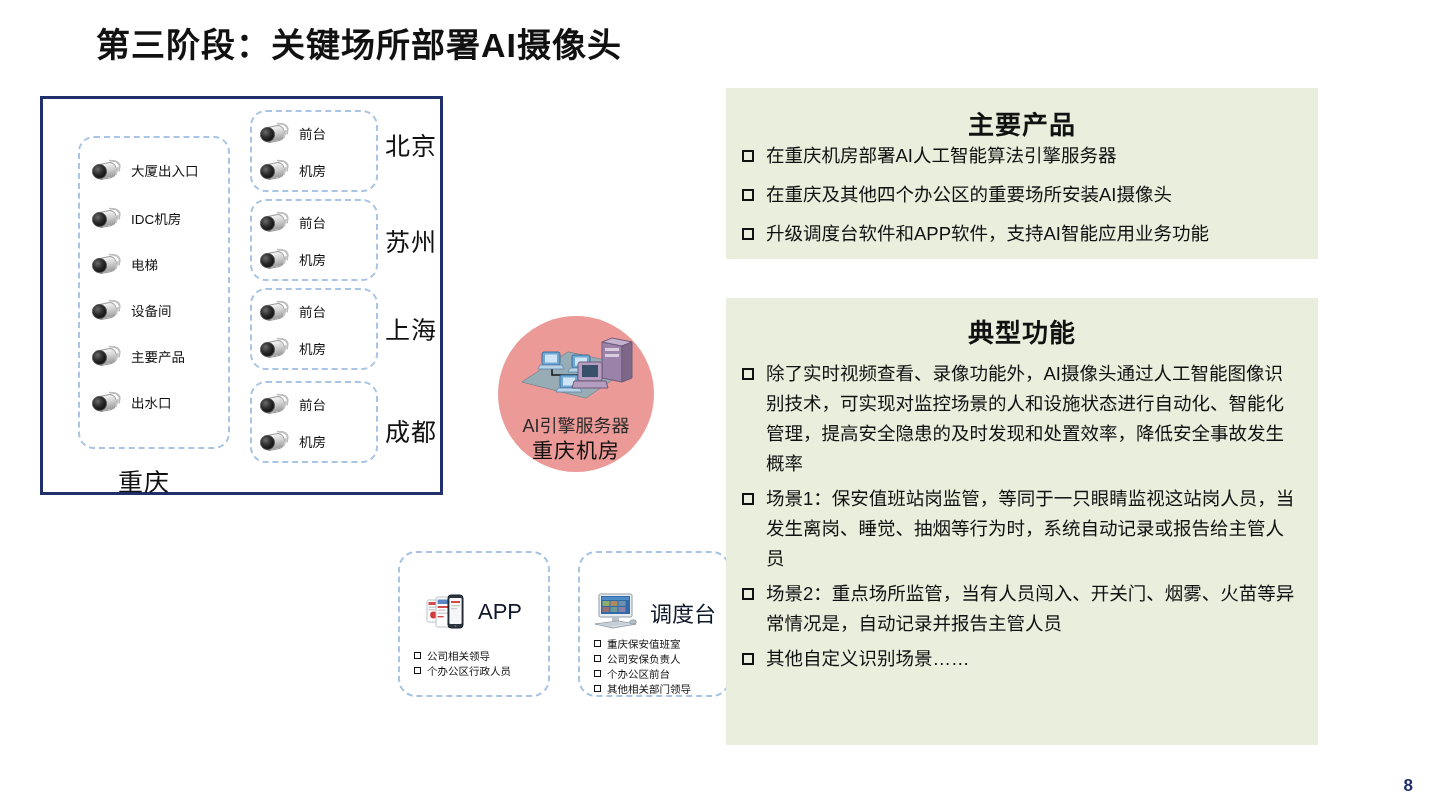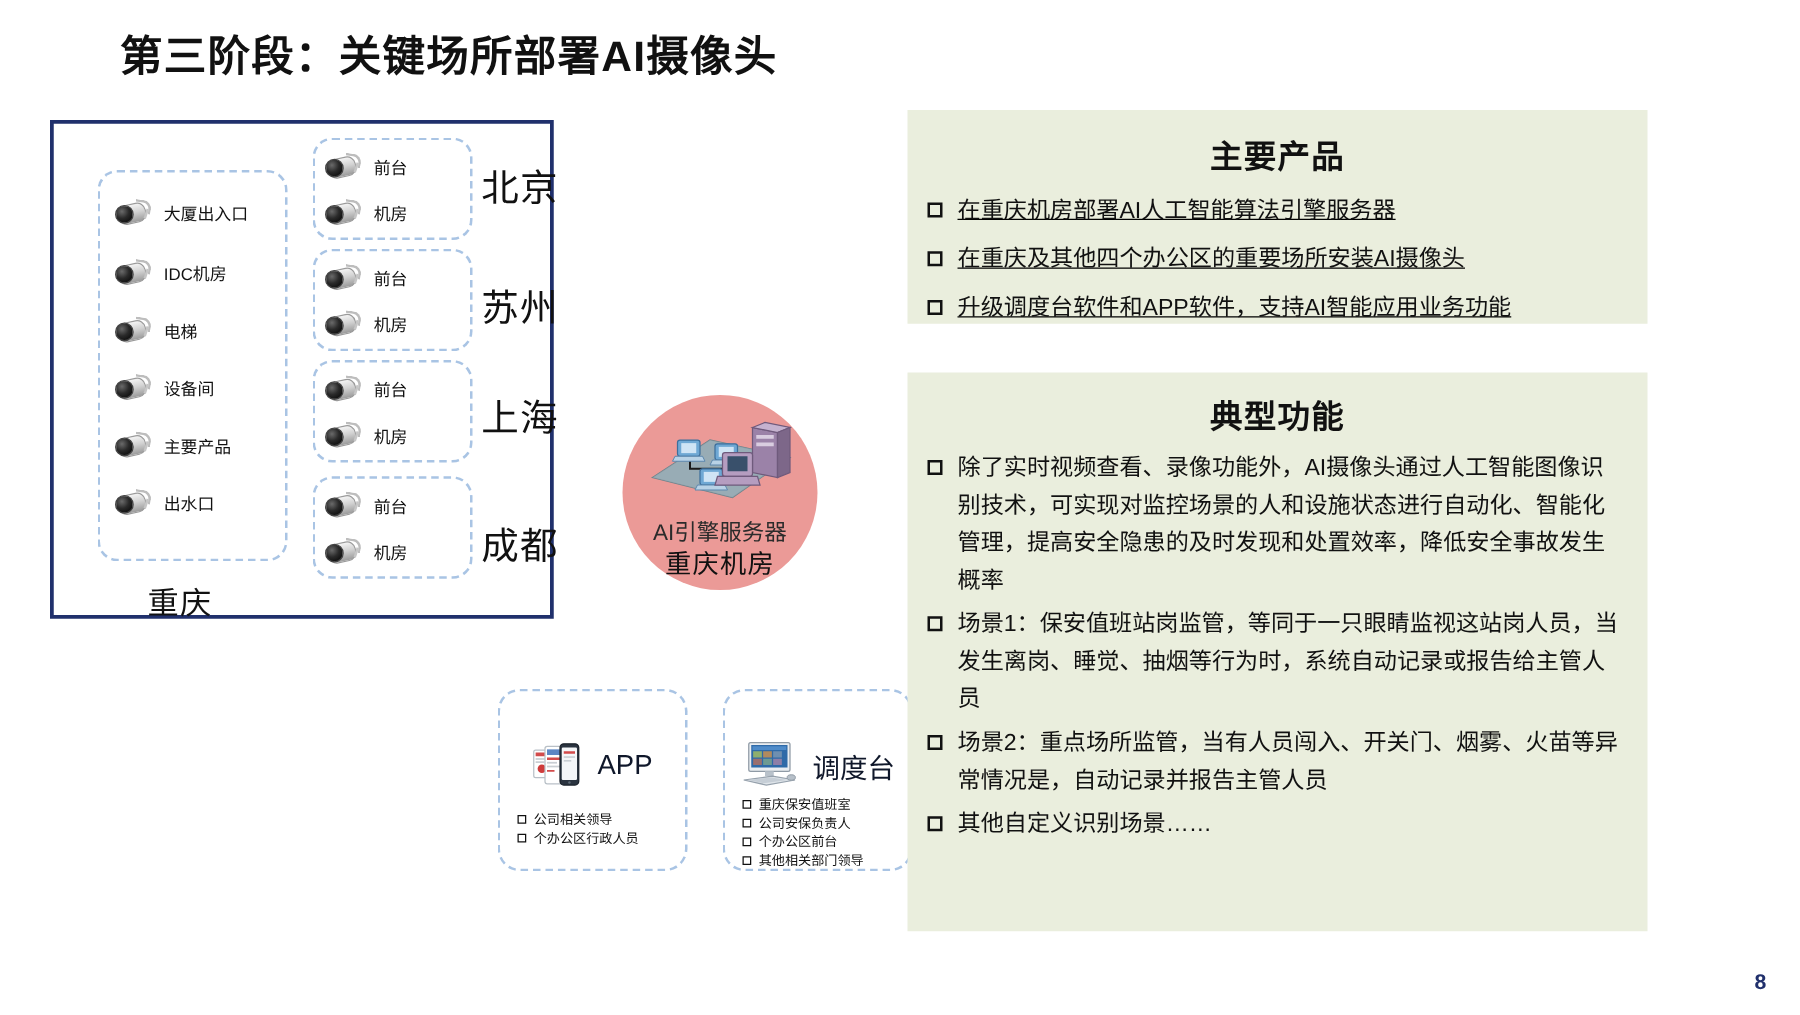--- a/index.html
+++ b/index.html
@@ -68,21 +68,21 @@
   .cam .stalk{
     position:absolute;right:4px;top:7px;width:2px;height:8px;background:#c6c6c6;
     transform:rotate(18deg);
   }
 
   
   .city-group{left:250px;width:128px;height:82px;}
   .city-group .cam-row{left:8px;}
   .city-group .cam-label{font-size:13.5px;}
   .city-name{
-    position:absolute;left:385px;font-size:30px;color:#111;letter-spacing:1px;
+    position:absolute;left:385px;font-size:25px;color:#111;letter-spacing:1px;
   }
 
   
   .pink-circle{
     position:absolute;left:498px;top:316px;width:156px;height:156px;
     border-radius:50%;background:#eb9a97;
   }
   .server-art{position:absolute;left:18px;top:16px;width:120px;height:70px;}
   .circle-cap1{
     position:absolute;left:0;right:0;top:95px;text-align:center;
@@ -131,21 +131,21 @@
     box-sizing:border-box;
   }
   .panel-1{top:88px;height:171px;}
   .panel-2{top:298px;height:447px;}
   .panel-title{
     text-align:center;font-size:26px;font-weight:bold;color:#111;
     padding-top:16px;letter-spacing:1px;
   }
   .panel-2 .panel-title{padding-top:14px;}
   .panel-list{margin:0;padding:0;list-style:none;}
-  .panel-1 .panel-list{margin-top:12px;text-decoration:underline;}
+  .panel-1 .panel-list{}
   .panel-2 .panel-list{margin-top:10px;}
   .panel-list li{
     display:flex;align-items:flex-start;gap:12px;
     padding:0 22px 0 16px;
     font-size:18.5px;color:#111;line-height:1.62;
   }
   .panel-1 .panel-list li{margin-bottom:9px;}
   .panel-2 .panel-list li{margin-bottom:5px;}
   .bullet-sq{
     display:inline-block;width:12px;height:12px;border:2.2px solid #111;

